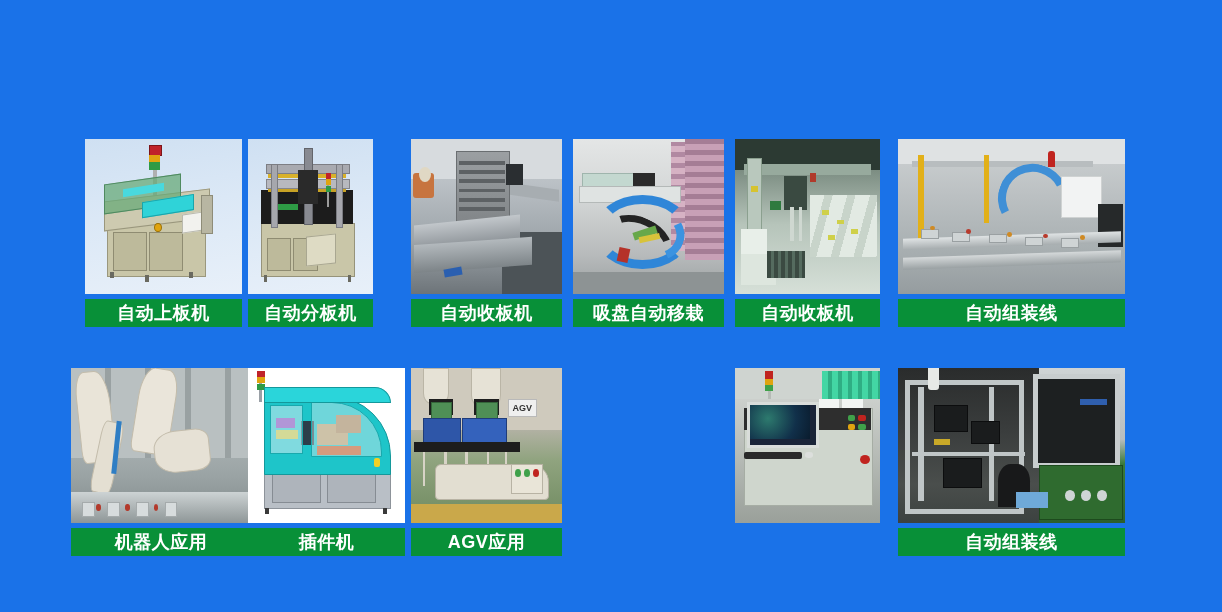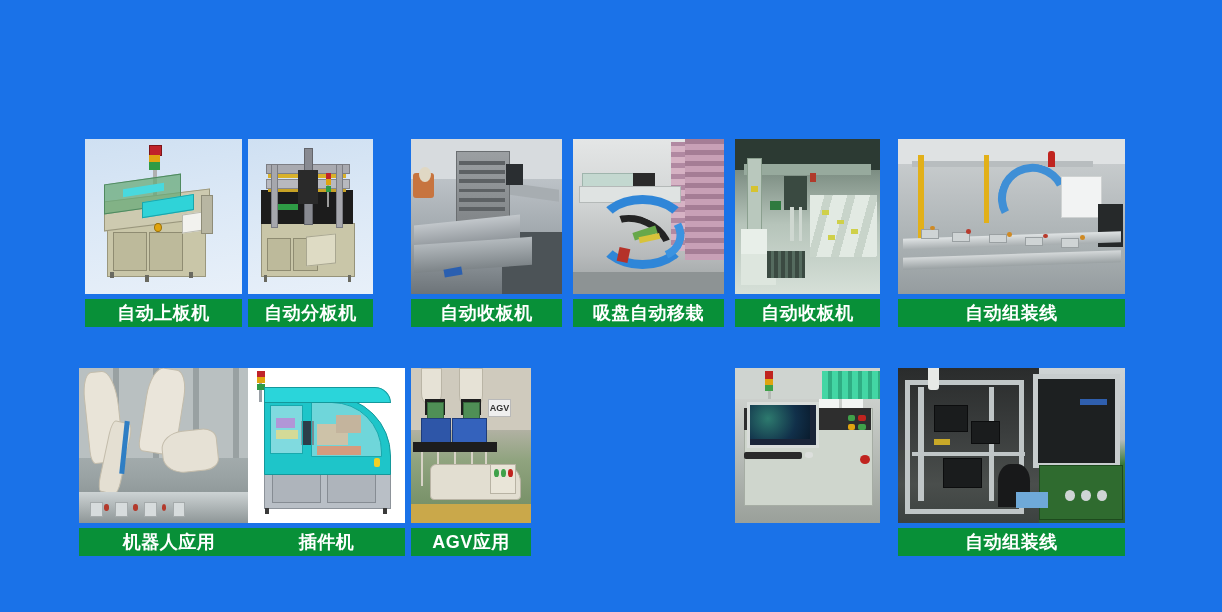--- a/index.html
+++ b/index.html
@@ -412,21 +412,21 @@
           <div class="p dot" style="left:64%;top:61%;background:#b83a2c;"></div>
           <div class="p dot" style="left:80%;top:62%;background:#cf8a24;"></div>
         </div>
       </div>
       <div class="caption">自动组装线</div>
     </div>
   </div>
 
   <div class="row" id="row2">
 
-    <div class="card" style="left:79px;width:180px;">
+    <div class="card" style="left:71px;width:180px;">
       <div class="thumb">
         <div class="photo ph7">
           <div class="p shelf"></div>
           <div class="p arm1"></div>
             <div class="p arm2"></div>
           <div class="p arm1b"></div>
             <div class="p arm2b"></div>
           <div class="p blu"></div>
           <div class="p conv"></div>
           <div class="p part" style="left:6%;"></div>
@@ -462,21 +462,21 @@
             <div class="p m8-glassR"></div>
           <div class="p m8-top"></div>
           <div class="p m8-warn"></div>
           <div class="p foot" style="left:11%;top:90%;background:#3a3a3a;"></div>
           <div class="p foot" style="left:86%;top:90%;background:#3a3a3a;"></div>
         </div>
       </div>
       <div class="caption">插件机</div>
     </div>
 
-    <div class="card" style="left:411px;width:120px;">
+    <div class="card" style="left:411px;width:151px;">
       <div class="thumb">
         <div class="photo ph9">
           <div class="p wall"></div>
           <div class="p armL"></div>
             <div class="p armR"></div>
           <div class="p blkL"></div>
             <div class="p blkR"></div>
           <div class="p grnL"></div>
             <div class="p grnR"></div>
           <div class="p binL"></div>

